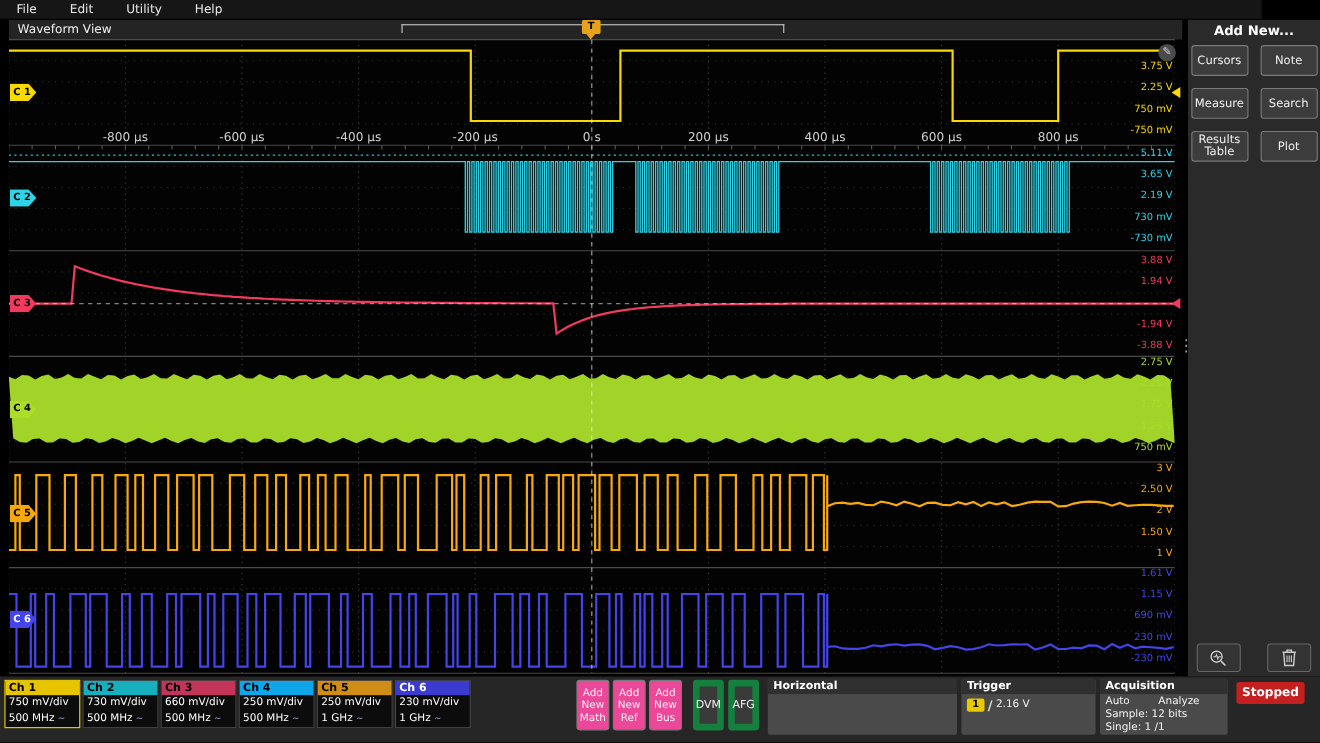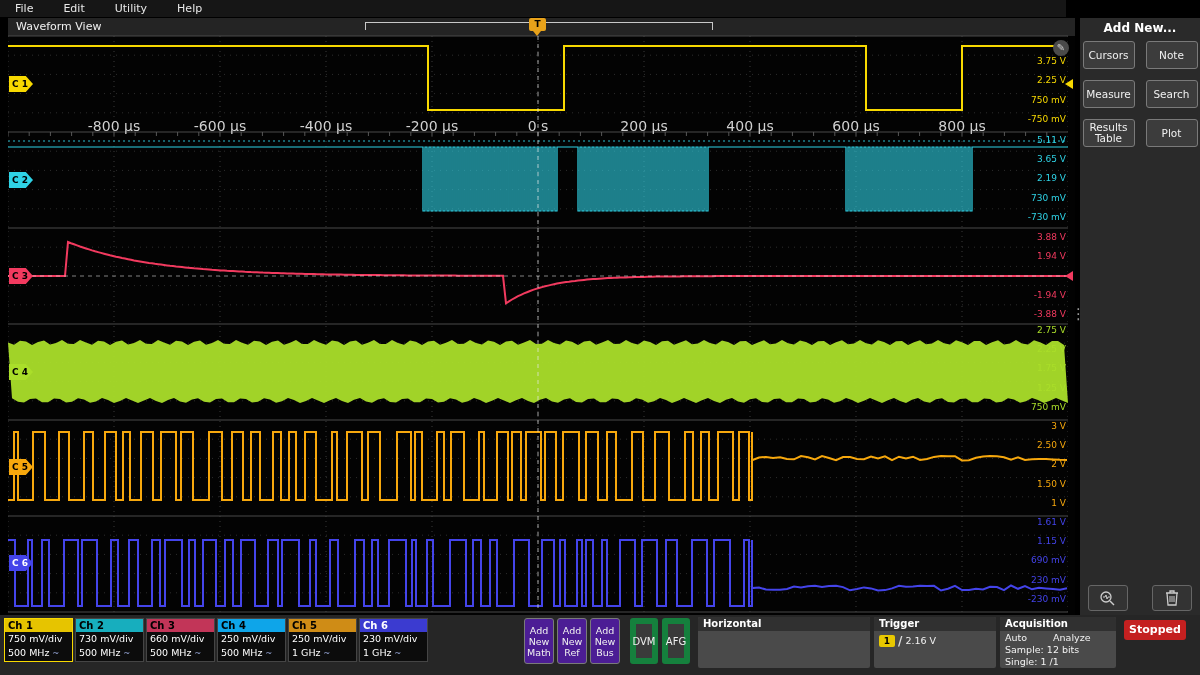--- a/index.html
+++ b/index.html
@@ -1,53 +1,53 @@
 <!DOCTYPE html>
 <html><head>
 <meta charset="utf-8">
 <style>
   *{margin:0;padding:0;box-sizing:border-box;}
   html,body{width:1200px;height:675px;background:#000;overflow:hidden;}
   body{font-family:"DejaVu Sans","Liberation Sans",sans-serif;color:#fff;position:relative;}
 
   
-  #menu-bar{position:absolute;left:0;top:0;width:1066px;height:17px;background:#161616;display:flex;align-items:center;}
+  #menu-bar{position:absolute;left:0;top:0;width:1147px;height:17px;background:#161616;display:flex;align-items:center;}
   .menu-item{font-size:11px;color:#e8e8e8;padding:0 15px;line-height:17px;cursor:default;}
 
   
   #waveform-region{position:absolute;left:8px;top:18px;width:1067px;height:597px;background:#020202;overflow:hidden;}
   #view-tab{position:absolute;left:0;top:0;width:100%;height:18px;background:#242424;}
   #view-title{position:absolute;left:8px;top:2px;font-size:11px;color:#f0f0f0;}
   #record-bracket{position:absolute;left:357px;top:4px;width:348px;height:8px;border-top:1px solid #c8c8c8;border-left:1px solid #c8c8c8;border-right:1px solid #c8c8c8;}
   #trigger-marker{position:absolute;left:521px;top:0px;width:17px;height:13px;background:#e8a21a;color:#000;font-size:9px;font-weight:bold;text-align:center;line-height:13px;border-radius:2px;z-index:6;}
   #trigger-marker-arrow{position:absolute;left:525px;top:13px;width:0;height:0;border-left:4px solid transparent;border-right:4px solid transparent;border-top:5px solid #e8a21a;z-index:6;}
   #wave-svg{position:absolute;left:0;top:0;}
   #edit-icon{position:absolute;right:6px;top:22px;width:16px;height:16px;border-radius:50%;background:#4a4a4a;color:#ccc;font-size:10px;text-align:center;line-height:16px;z-index:7;}
-  .time-label{position:absolute;font-size:14px;color:#d0d0d0;width:56px;text-align:center;z-index:4;}
+  .time-label{position:absolute;font-size:11px;color:#d0d0d0;width:56px;text-align:center;z-index:4;}
   .scale-label{position:absolute;right:9px;font-size:9px;z-index:4;text-align:right;}
   .ch-marker{position:absolute;left:1px;width:24px;height:16px;font-size:9px;font-weight:bold;color:#000;line-height:16px;padding-left:3px;clip-path:polygon(0 0,70% 0,100% 50%,70% 100%,0 100%);z-index:5;}
   .edge-arrow{position:absolute;right:2px;width:0;height:0;border-top:5px solid transparent;border-bottom:5px solid transparent;z-index:5;}
 
   
   #right-panel{position:absolute;left:1080px;top:18px;width:120px;height:597px;background:#2a2a2a;}
   #add-new-title{display:block;text-align:center;font-size:12px;font-weight:bold;color:#fff;padding-top:3px;}
   #add-new-buttons{display:flex;flex-wrap:wrap;justify-content:center;gap:11px;padding-top:6px;}
   .an-btn{width:52px;height:28px;background:#3c3c3c;border:1px solid #7a7a7a;border-radius:3px;font-size:10.5px;color:#f0f0f0;display:flex;align-items:center;justify-content:center;text-align:center;line-height:11px;padding:1px;}
   #panel-tools{position:absolute;left:0;bottom:4px;width:100%;display:flex;justify-content:space-between;padding:0 8px;}
   .tool-btn{width:40px;height:26px;background:#333;border:1px solid #666;border-radius:3px;display:flex;align-items:center;justify-content:center;}
   #resize-handle{position:absolute;left:1071px;top:305px;color:#999;font-size:15px;z-index:8;}
 
   
   #bottom-bar{position:absolute;left:0;top:615px;width:1200px;height:60px;background:#262626;}
   .ch-badge{position:absolute;top:3px;width:69px;height:44px;background:#0c0c0c;border:1px solid #454545;}
   .ch-badge.selected{border-color:#f8d900;}
   .ch-head{height:13px;font-size:10px;font-weight:bold;padding-left:3px;line-height:13px;}
   .ch-line{font-size:9.5px;color:#fff;padding-left:3px;line-height:14px;white-space:nowrap;}
   .bw-ic{color:#9ad;font-size:8px;}
-  .add-btn{position:absolute;top:3px;width:30px;height:46px;background:#4c1d95;border:1px solid #7a7a7a;border-radius:3px;font-size:9.5px;color:#f0f0f0;display:flex;align-items:center;justify-content:center;text-align:center;line-height:11px;padding:1px;}
+  .add-btn{position:absolute;top:3px;width:30px;height:46px;background:#ec4899;border:1px solid #7a7a7a;border-radius:3px;font-size:9.5px;color:#f0f0f0;display:flex;align-items:center;justify-content:center;text-align:center;line-height:11px;padding:1px;}
   .fn-btn{position:absolute;top:3px;width:28px;height:46px;background:#3a3a3a;border:6px solid #15803d;border-radius:3px;font-size:10px;color:#f0f0f0;display:flex;align-items:center;justify-content:center;}
   .info-panel{position:absolute;top:2px;height:51px;background:#4a4a4a;border-radius:2px;overflow:hidden;}
   .info-title{height:14px;background:#303030;font-size:10px;font-weight:bold;color:#fff;padding-left:5px;line-height:14px;}
   .info-body{padding:1px 5px;font-size:9.5px;color:#f2f2f2;}
   .info-row{display:flex;justify-content:space-between;line-height:12px;align-items:center;}
   #trigger-source-box{display:inline-block;width:16px;height:12px;background:#e8c800;border-radius:2px;color:#000;font-size:9px;font-weight:bold;text-align:center;line-height:12px;}
   #trigger-slope-icon{color:#ddd;font-weight:bold;font-size:12px;margin:0 3px;}
   #h-pos-icon{display:inline-block;width:8px;height:8px;background:#e8c800;border-radius:1px;margin-right:3px;}
   #stopped-badge{position:absolute;left:1124px;top:5px;width:62px;height:20px;background:#c42020;border-radius:3px;color:#fff;font-size:11px;font-weight:bold;text-align:center;line-height:20px;}
 </style>

